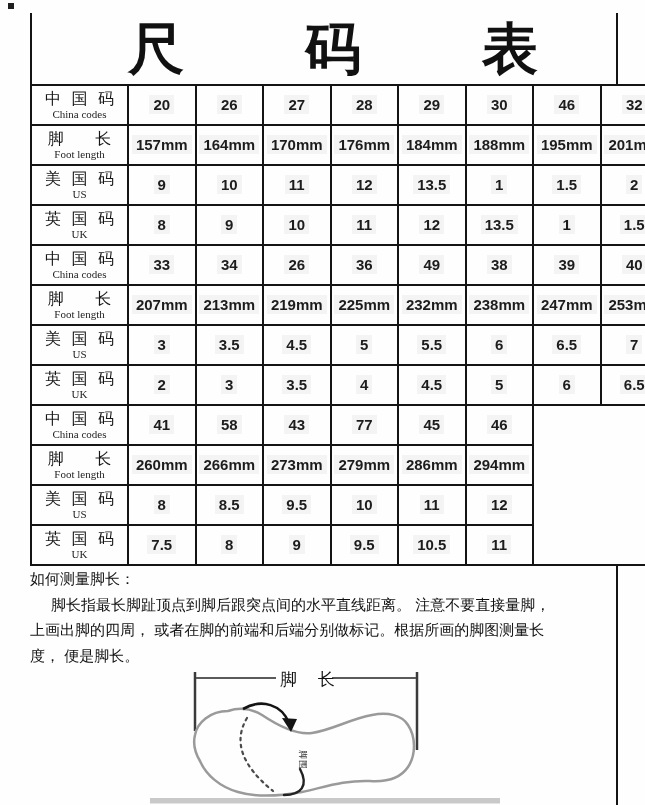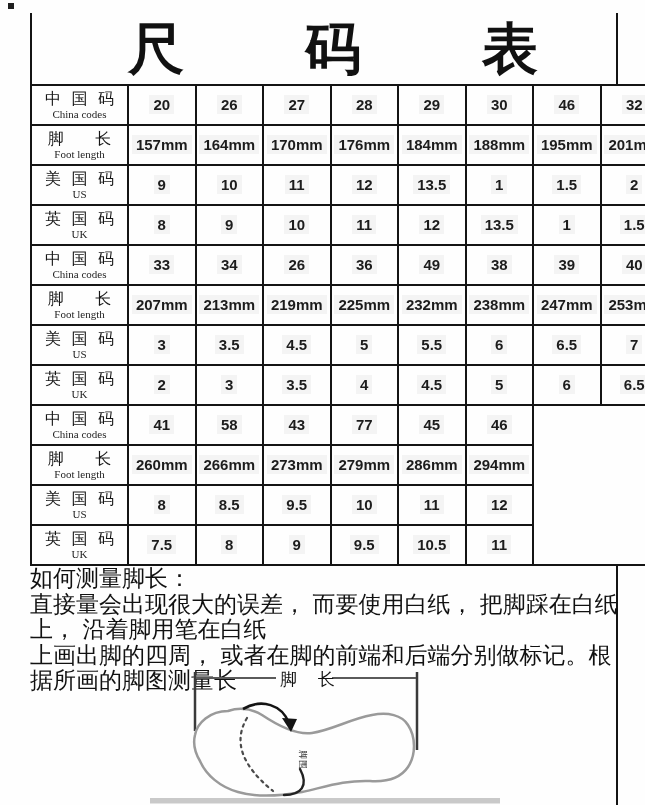--- a/index.html
+++ b/index.html
@@ -37,21 +37,21 @@
   table.size tr{height:40px;}
   table.size th{width:95px;font-weight:normal;}
   th .cn{font-size:16px;color:#161616;white-space:pre;word-spacing:6px;line-height:19px;}
   th .en{font-family:Liberation Serif, serif;font-size:11px;color:#232323;line-height:13px;}
   table.size td span{
     font-weight:bold;font-size:15px;color:#1c1c1c;background:#f4f4f4;padding:1px 4px;
   }
   td.merged{background:#fefefe;}
 
   
-  .howto{position:absolute;left:30px;top:566px;width:588px;font-size:23px;line-height:25.5px;color:#111;}
+  .howto{position:absolute;left:30px;top:566px;width:588px;font-size:15px;line-height:25.5px;color:#111;}
   .howto .line.indent{padding-left:21px;}
 
   
   .foot-svg{position:absolute;left:140px;top:665px;}
   .dim-label{font-size:17px;fill:#111;letter-spacing:8px;}
   .girth-label{font-size:9px;fill:#333;letter-spacing:1px;}
 </style>
 </head>
 <body>
 
@@ -228,22 +228,23 @@
           <td><span>9</span></td>
           <td><span>9.5</span></td>
           <td><span>10.5</span></td>
           <td><span>11</span></td>
         </tr>
       </tbody>
   </table>
 
   <div class="howto">
     <div class="line">如何测量脚长：</div>
-    <div class="line">直接量会出现很大的误差， 而要使用白纸， 把脚踩在白纸上， 沿着脚用笔在白纸</div>
+    <div class="line indent">脚长指最长脚趾顶点到脚后跟突点间的水平直线距离。 注意不要直接量脚，</div>
     <div class="line">上画出脚的四周， 或者在脚的前端和后端分别做标记。根据所画的脚图测量长</div>
+    <div class="line">度， 便是脚长。</div>
   </div>
 
   <svg class="foot-svg" width="380" height="140" viewBox="0 0 380 140">
 
     <rect x="10" y="133" width="350" height="5.5" fill="#c9c9c9"></rect>
 
     <line x1="55" y1="7" x2="55" y2="66" stroke="#3a3a3a" stroke-width="2.5"></line>
     <line x1="277" y1="7" x2="277" y2="85" stroke="#3a3a3a" stroke-width="2.5"></line>
     <line x1="56" y1="13" x2="136" y2="13" stroke="#5a5a5a" stroke-width="2"></line>
     <line x1="192" y1="13" x2="276" y2="13" stroke="#5a5a5a" stroke-width="2"></line>

